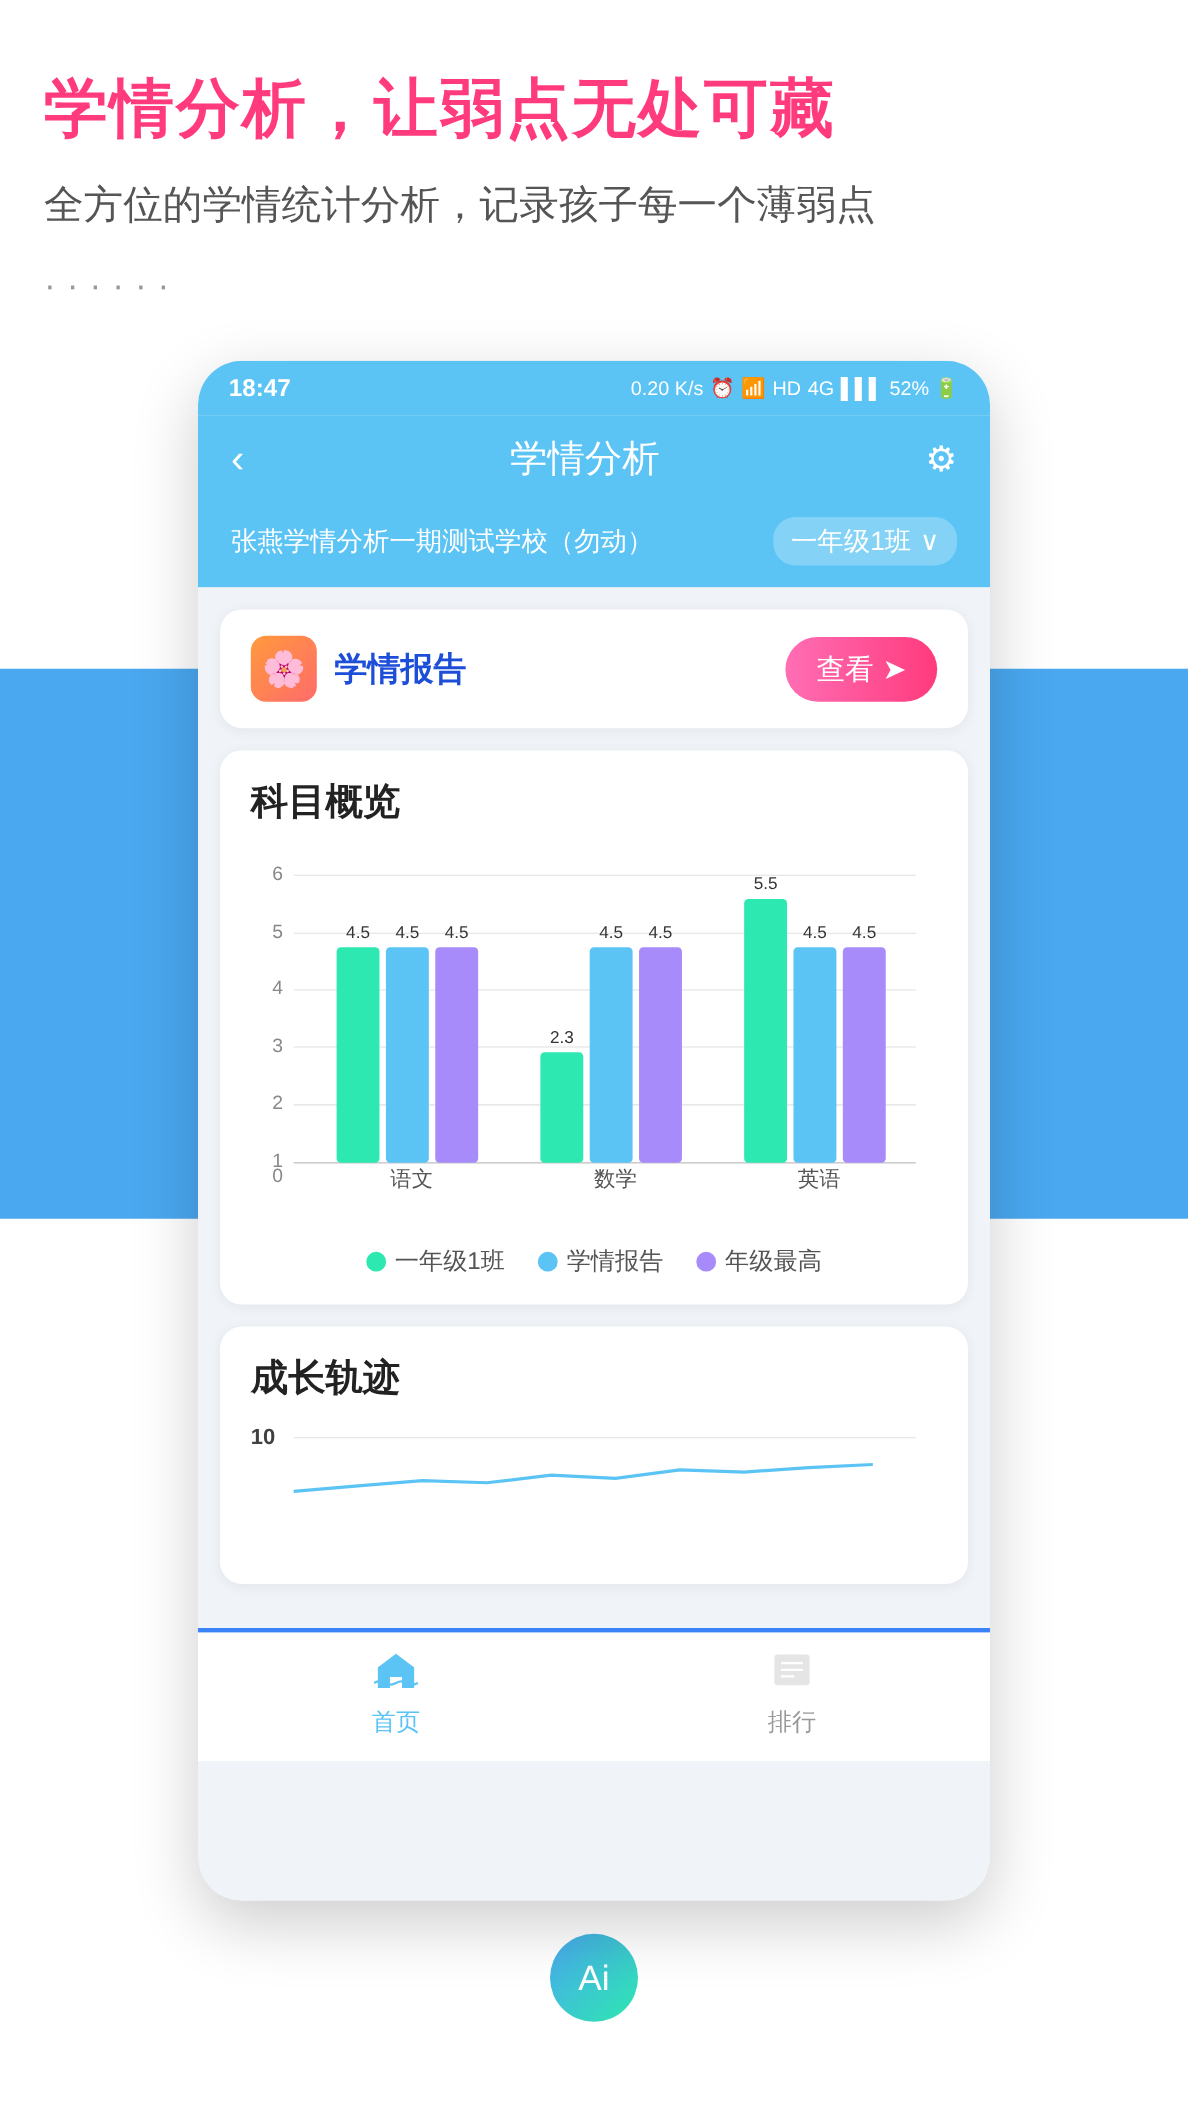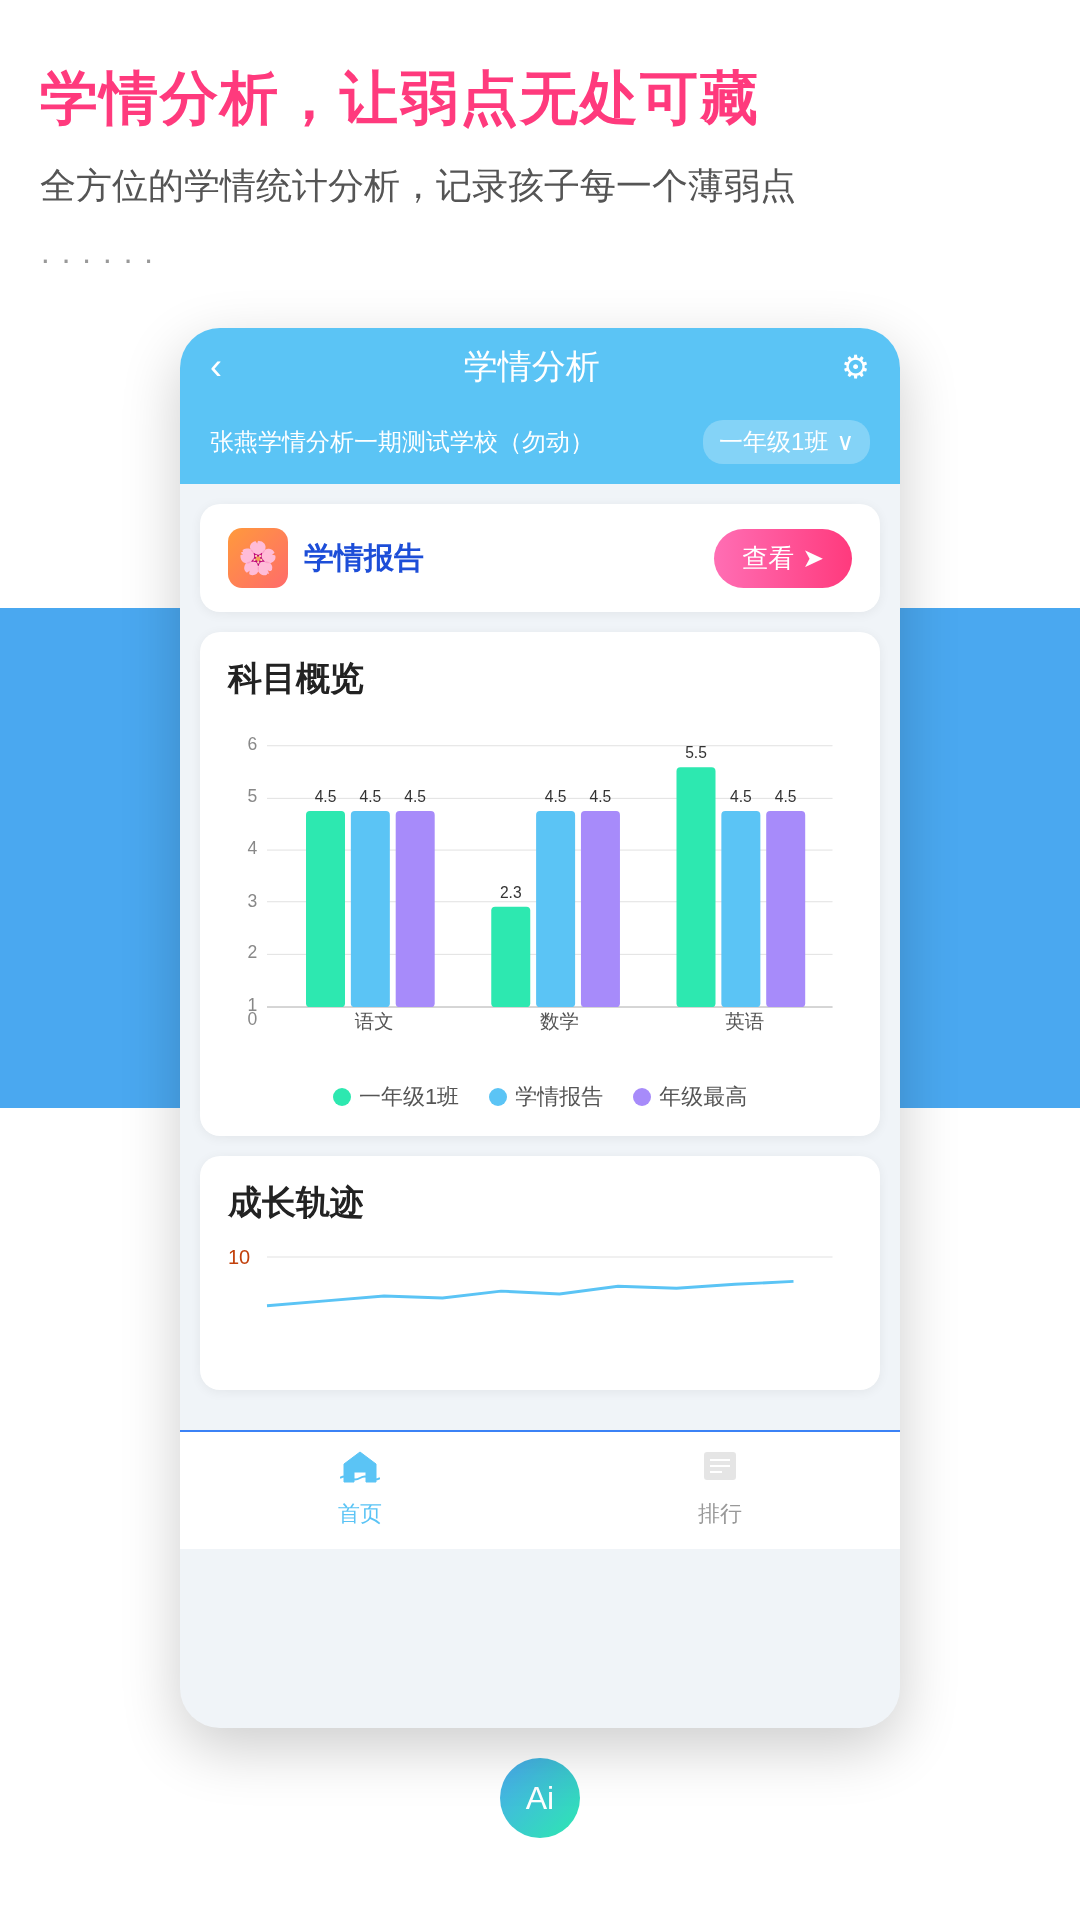--- a/index.html
+++ b/index.html
@@ -268,21 +268,21 @@
       box-shadow: 0 2px 12px rgba(0,0,0,0.06);
     }
 
     
     .bottom-nav {
       background: #fff;
       display: flex;
       justify-content: space-around;
       align-items: center;
       padding: 16px 0 20px;
-      border-top: 2px solid #3b82f6;
+      border-top: 4px solid #3b82f6;
     }
     .nav-item {
       display: flex;
       flex-direction: column;
       align-items: center;
       gap: 6px;
       cursor: pointer;
     }
     .nav-item-icon { font-size: 36px; }
     .nav-item-label { font-size: 22px; }
@@ -294,38 +294,51 @@
     .growth-chart-partial {
       position: relative;
       height: 120px;
       overflow: hidden;
     }
     .growth-y-label {
       position: absolute;
       left: 0;
       top: 0;
       font-size: 20px;
-      color: #c2410c;
+      color: #404040;
+      font-weight: bold;
     }
   </style>
 </head>
 <body>
 
 <div class="page-top">
   <div class="page-title">学情分析，让弱点无处可藏</div>
   <div class="page-subtitle">全方位的学情统计分析，记录孩子每一个薄弱点</div>
   <div class="dots">······</div>
 </div>
 
 <div class="phone-wrapper">
   <div class="blue-bg-left"></div>
   <div class="blue-bg-right"></div>
 
   <div class="phone-frame">
 
+    <div class="status-bar">
+      <span class="status-time">18:47</span>
+      <div class="status-icons">
+        <span>0.20 K/s</span>
+        <span>⏰</span>
+        <span>📶</span>
+        <span>HD</span>
+        <span>4G</span>
+        <span>▌▌▌</span>
+        <span>52% 🔋</span>
+      </div>
+    </div>
 
     <div class="nav-bar">
       <span class="nav-back">‹</span>
       <span class="nav-title">学情分析</span>
       <span class="nav-gear">⚙</span>
     </div>
 
     <div class="school-bar">
       <span class="school-name">张燕学情分析一期测试学校（勿动）</span>
       <div class="class-selector">

